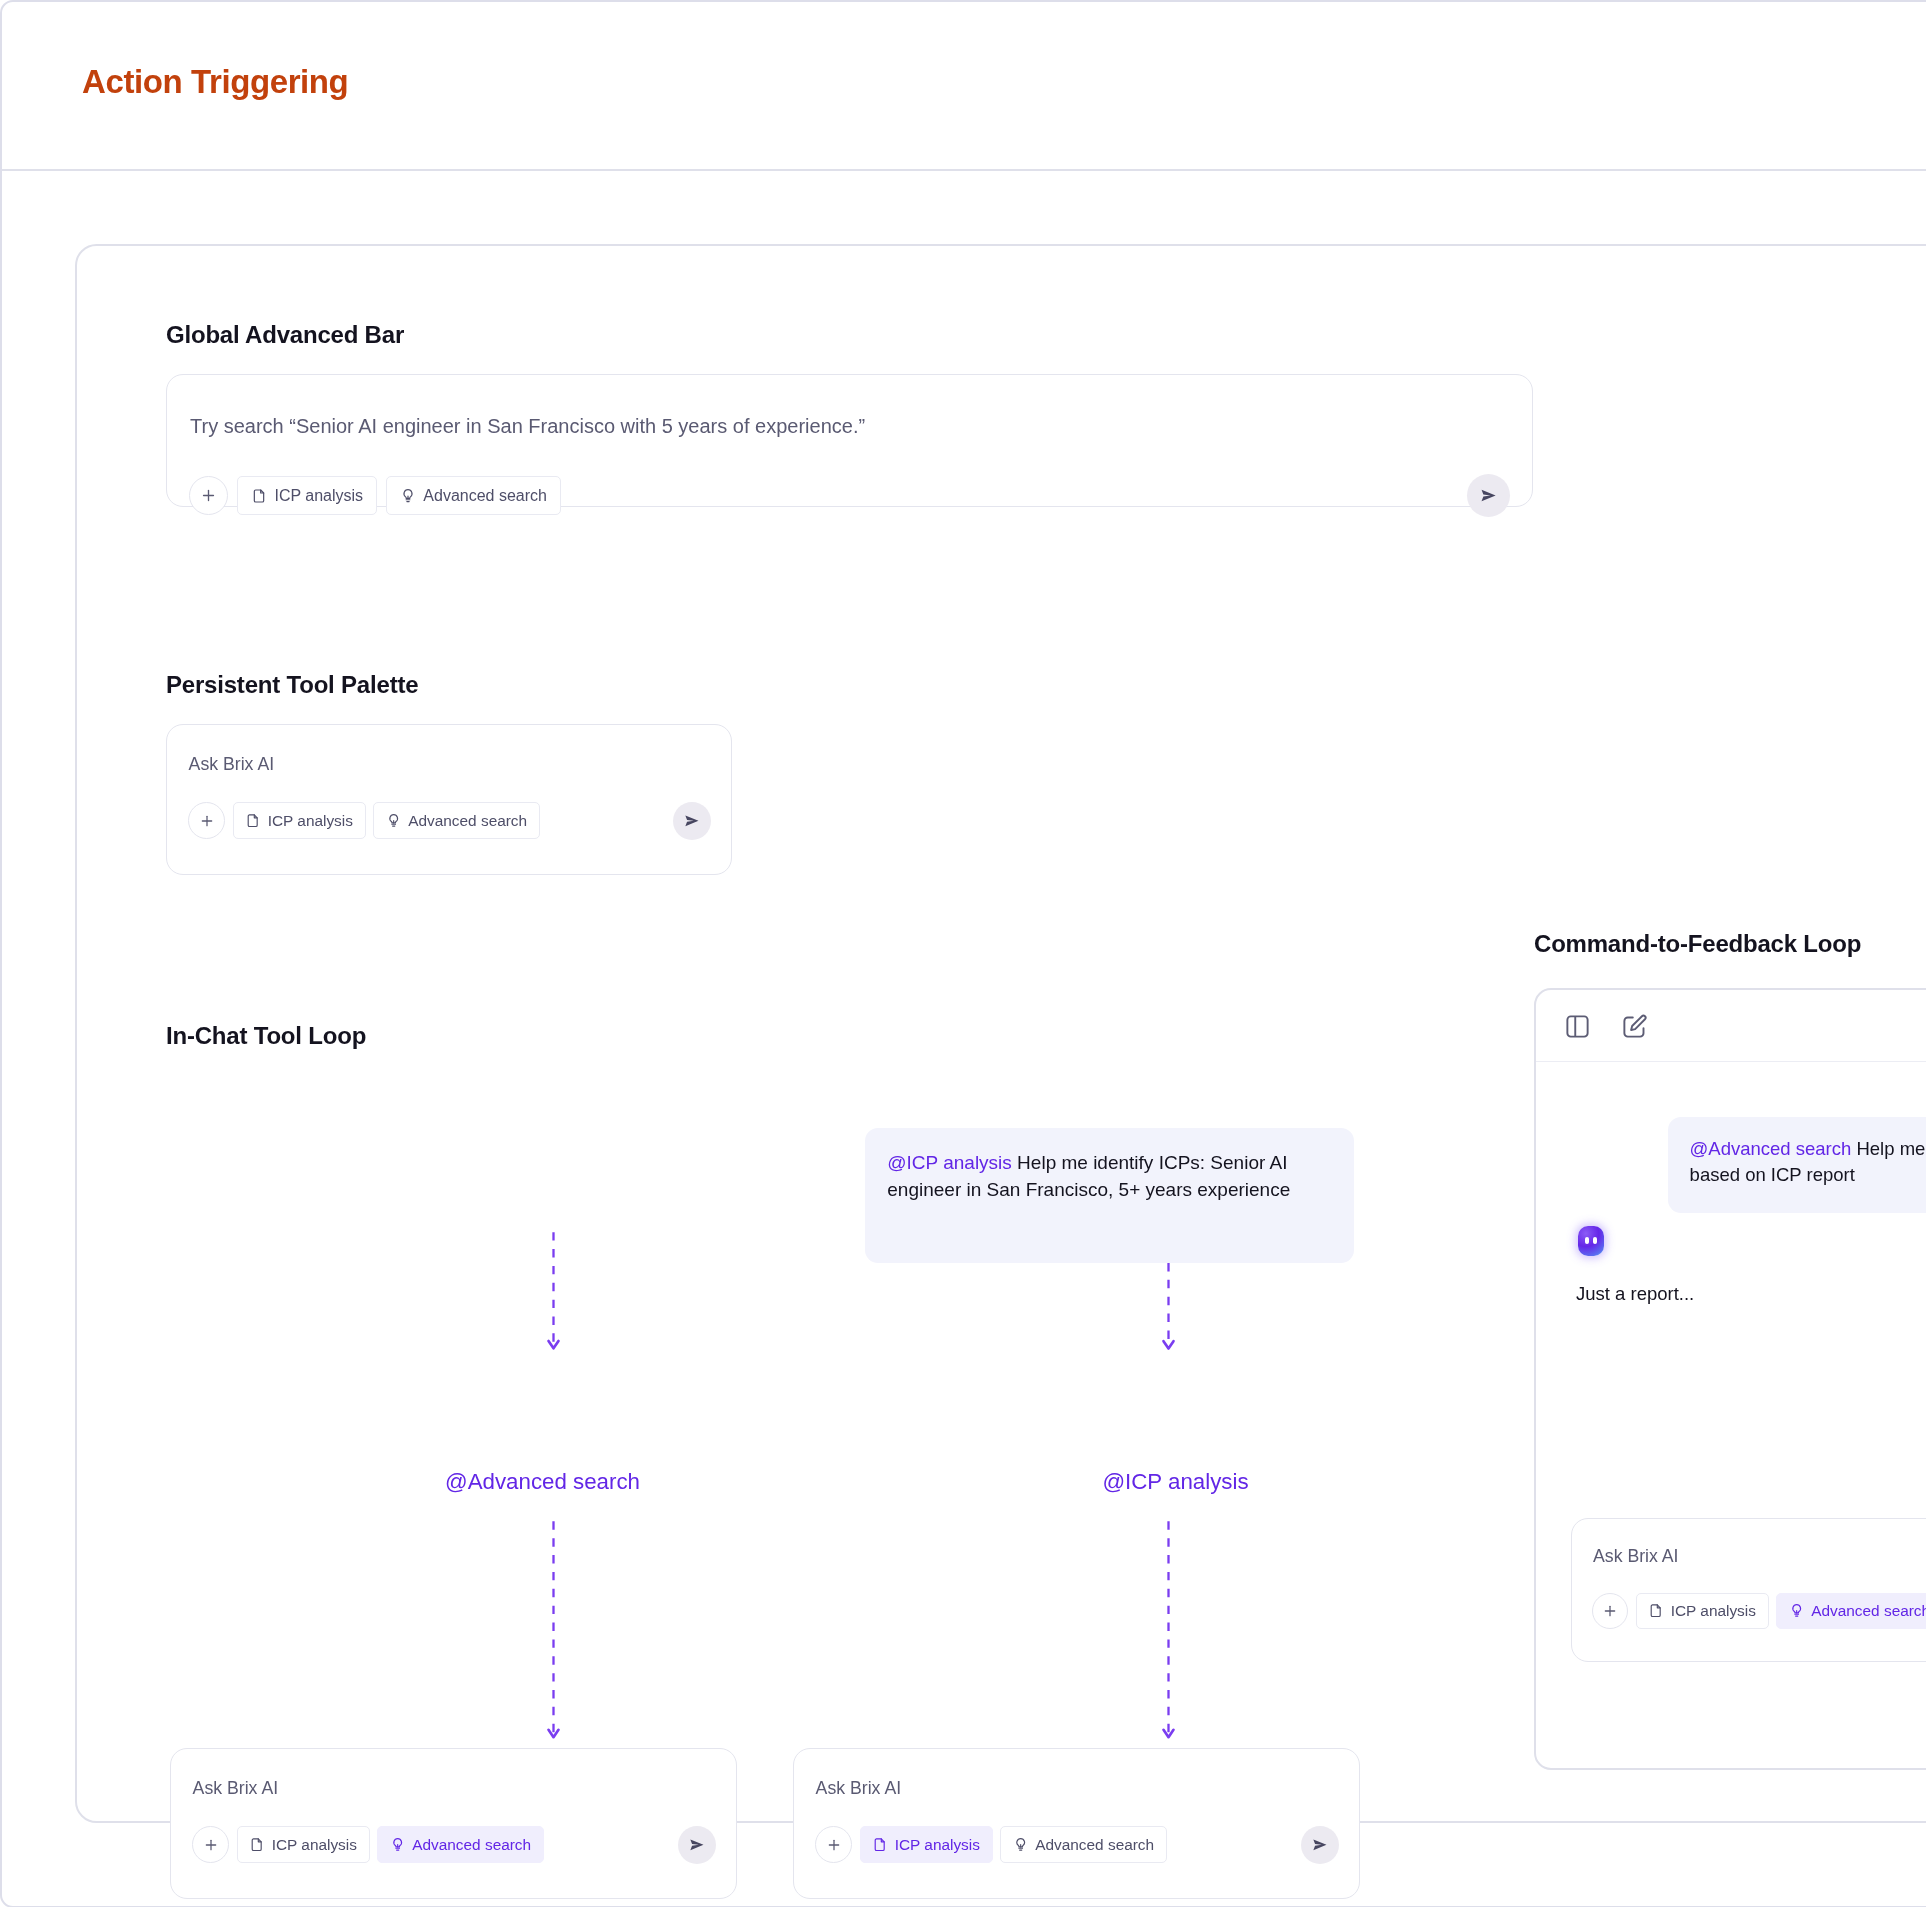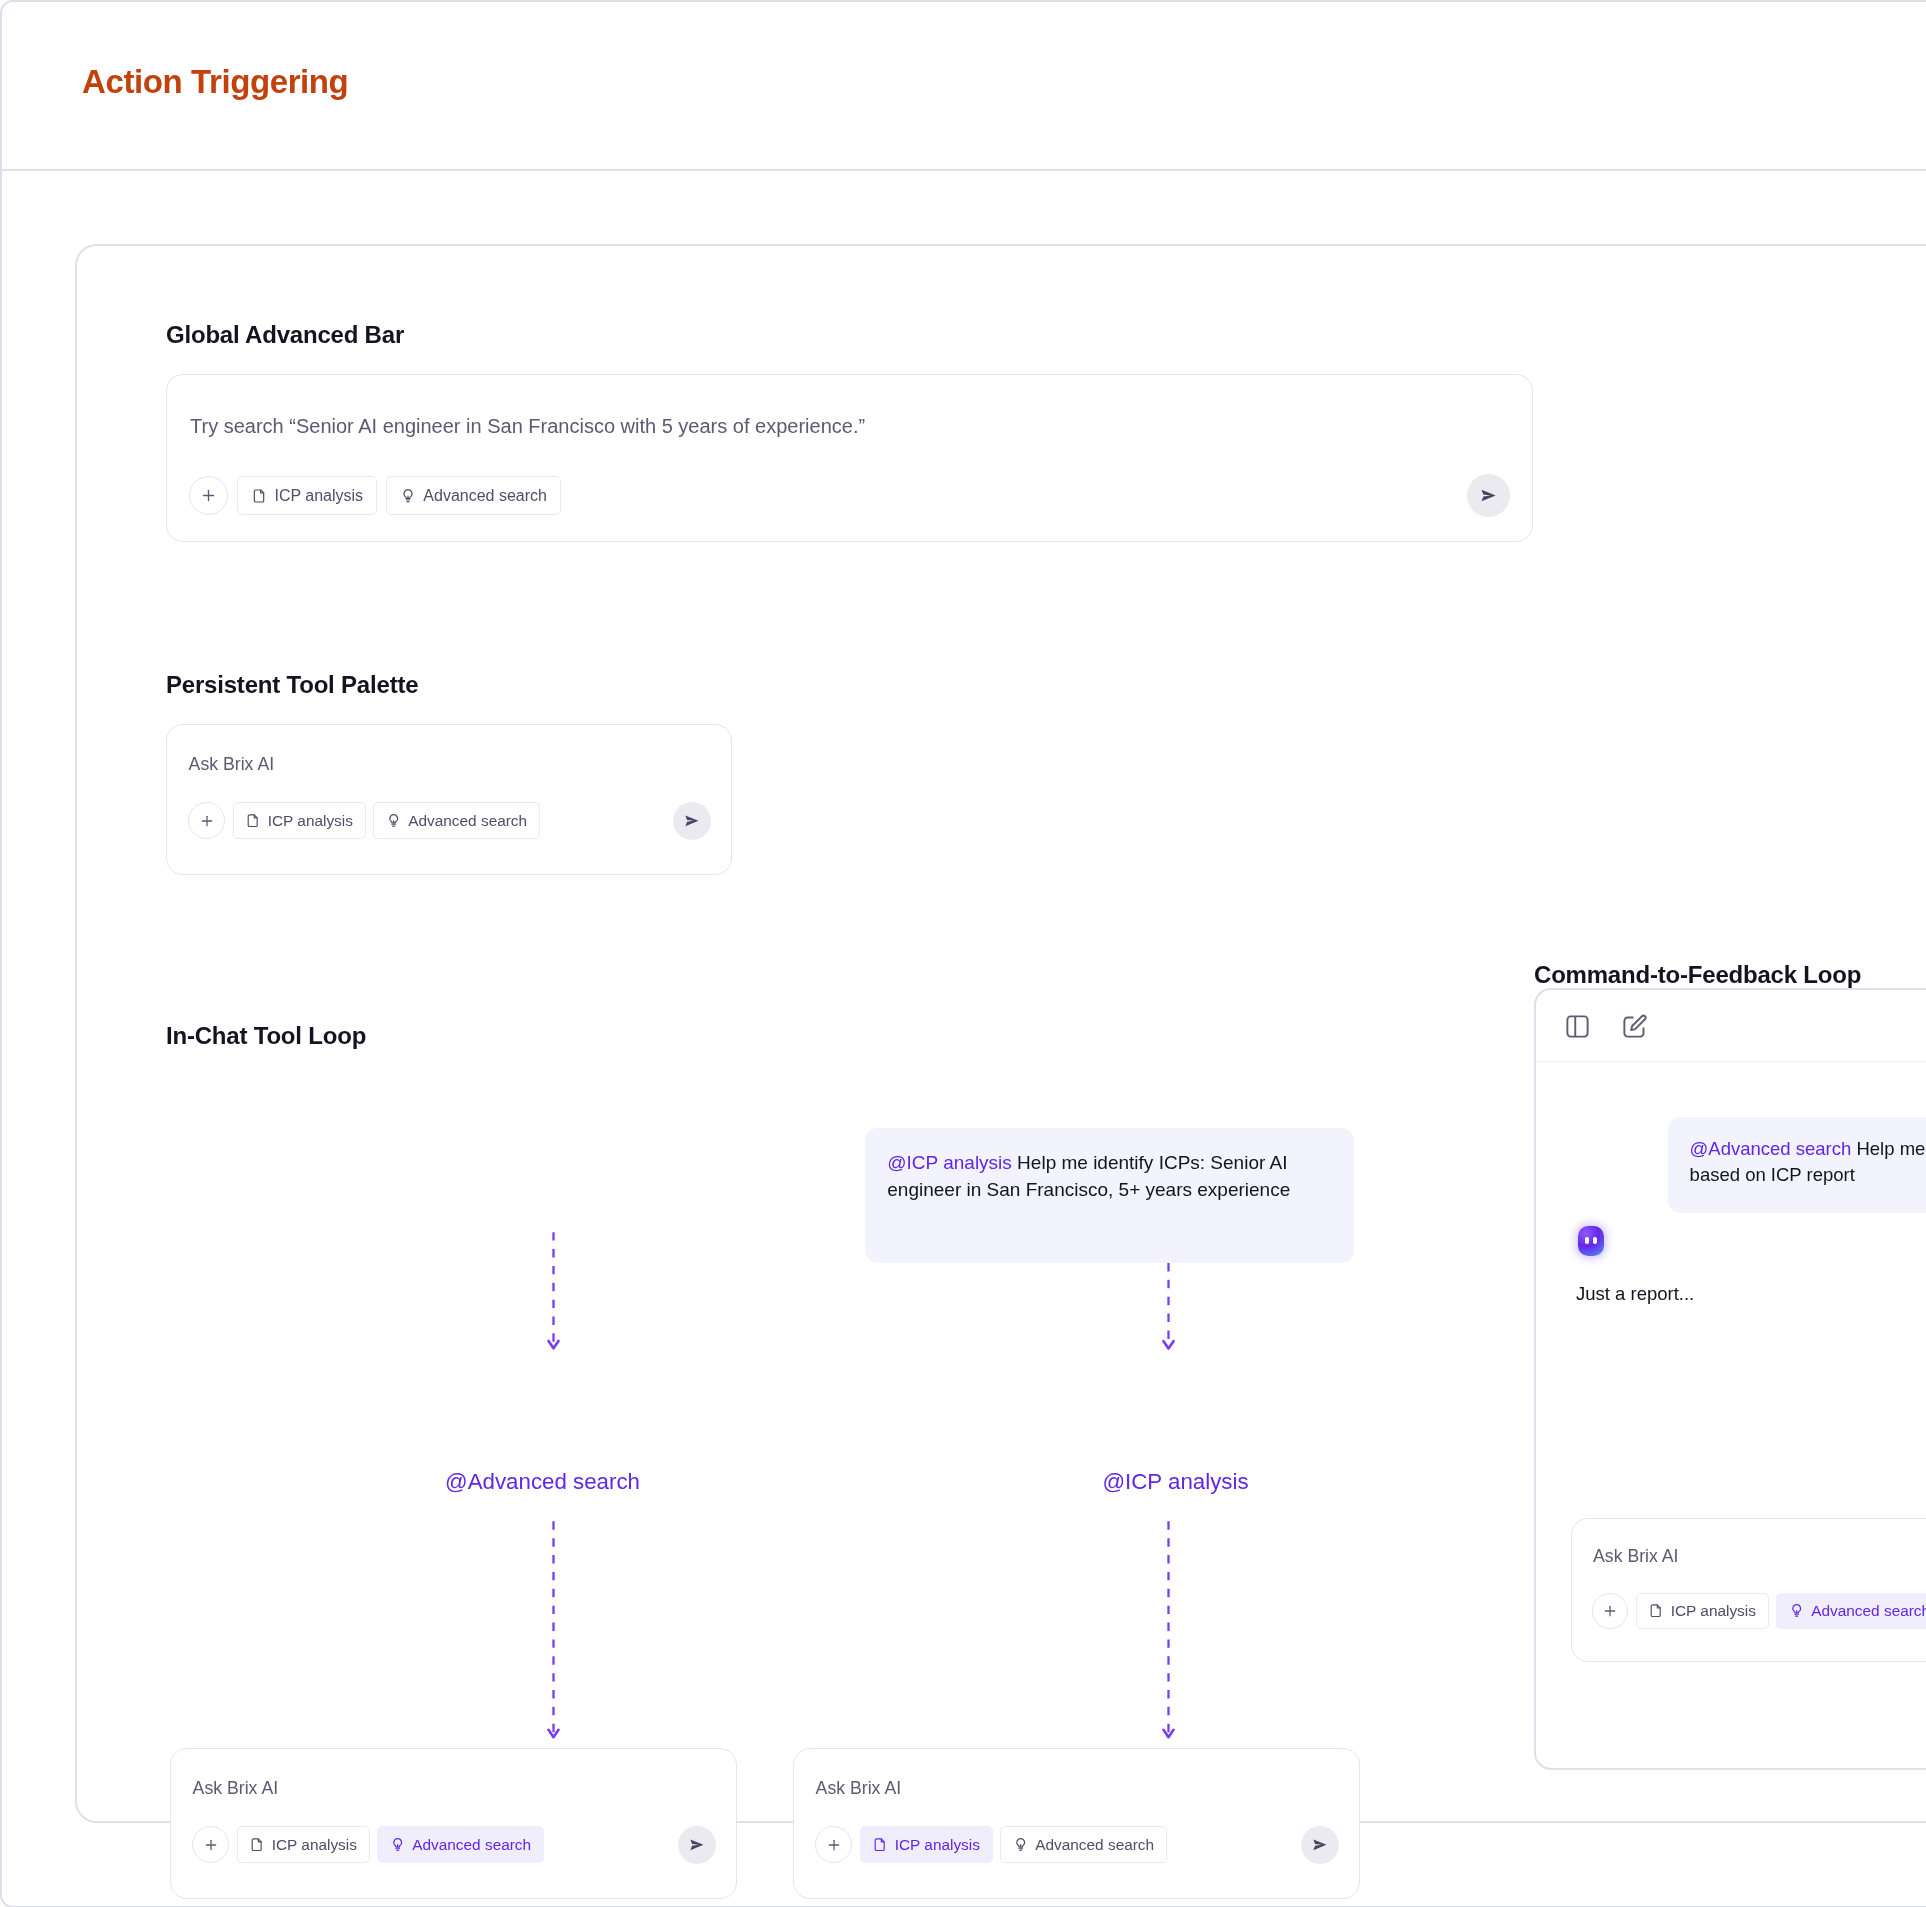--- a/index.html
+++ b/index.html
@@ -190,21 +190,21 @@
 <div class="app-frame">
 
   <div class="page-header">
     <div class="page-title">Action Triggering</div>
   </div>
 
   <div class="main-card">
 
     <div class="section-label" style="left:89px; top:75px;">Global Advanced Bar</div>
 
-    <div class="composer" id="composer-gcb" style="left:89px; top:128px; width:1367px; height:168px;">
+    <div class="composer" id="composer-gcb" style="left:89px; top:128px; width:1367px; height:133px;">
       <div class="composer-placeholder" style="left:23px; top:40px; font-size:20px;">Try search “Senior AI engineer in San Francisco with 5 years of experience.”</div>
 
       <div class="composer-tools" style="left:22.3px; top:101px; gap:8.5px;">
         <div class="plus-btn" style="width:39px;height:39px;">
           <svg width="17" height="17" viewBox="0 0 24 24" fill="none" stroke="#5a5a72" stroke-width="1.9" stroke-linecap="round">
               <line x1="12" y1="5" x2="12" y2="19"></line>
               <line x1="5" y1="12" x2="19" y2="12"></line>
             </svg>
         </div>
         <div class="chip" style="height:39px; padding:0 13px; gap:7.7px; font-size:16px;">
@@ -377,21 +377,21 @@
           <span>Advanced search</span>
         </div>
       </div>
       <div class="send-btn" style="right:20px; top:77px; width:38px; height:38px;">
         <svg width="17.7" height="17.7" viewBox="0 0 24 24" fill="#474660">
             <path d="M3.2 4.6 21 12 3.2 19.4l2.3-6.2 9-1.2-9-1.2z"></path>
           </svg>
       </div>
     </div>
 
-    <div class="section-label" style="left:1457px; top:715px;">Command-to-Feedback Loop</div>
+    <div class="section-label" style="left:1457px; top:684px;">Command-to-Feedback Loop</div>
 
     <div class="feedback-panel" style="left:1457px; top:742px; width:616px; height:782px;">
 
       <div class="panel-toolbar">
         <div class="panel-icon-btn" style="left:25px; top:20px; width:32px; height:32px;">
           <svg width="27" height="27" viewBox="0 0 24 24" fill="none" stroke="#5c5c74" stroke-width="1.7" stroke-linejoin="round">
               <rect x="3" y="3" width="18" height="18" rx="3"></rect>
               <line x1="10" y1="3" x2="10" y2="21"></line>
             </svg>
         </div>

